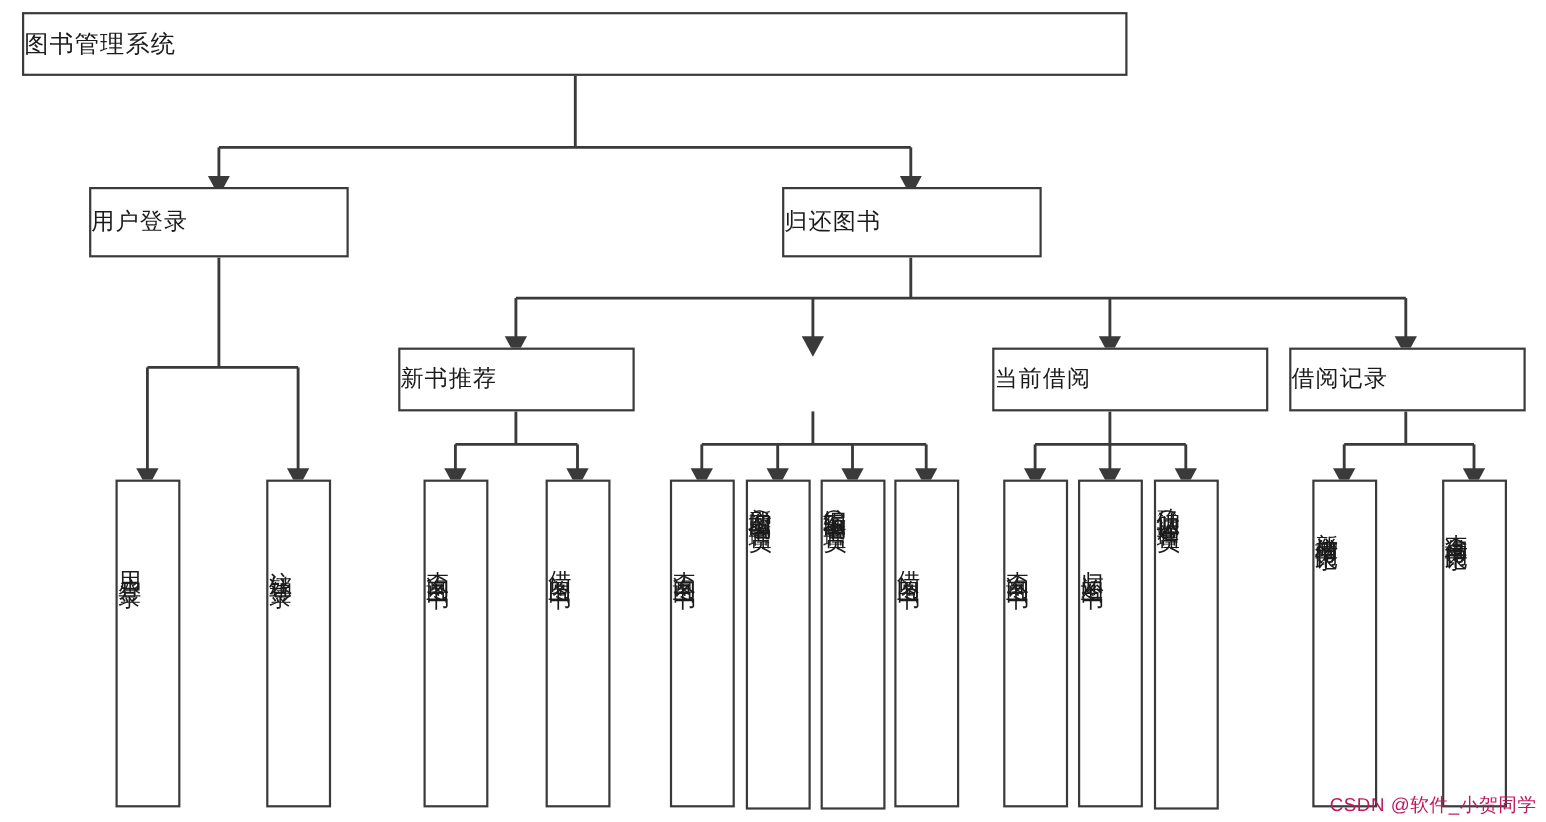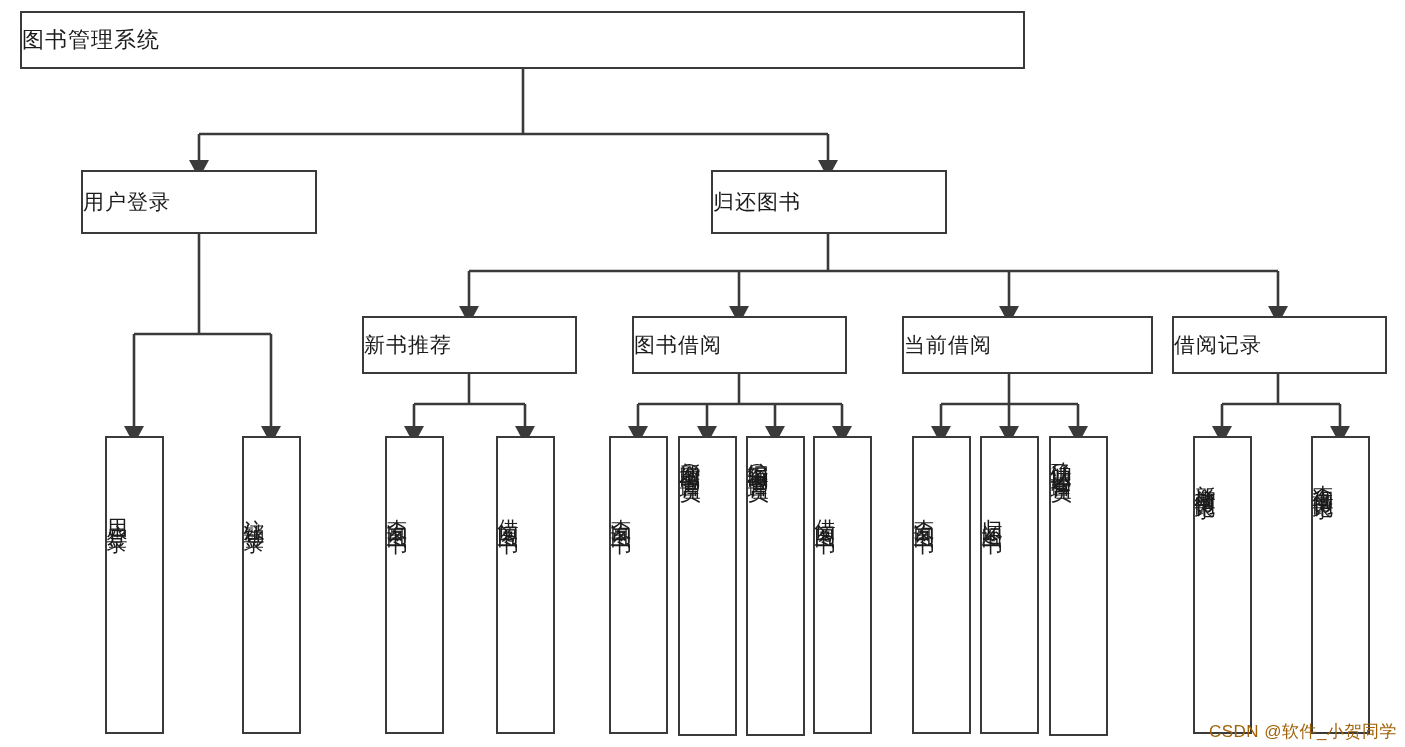--- a/index.html
+++ b/index.html
@@ -66,21 +66,21 @@
     white-space: pre-line;
   }
   .node.level-leaf.leaf-mid .node-label {
     letter-spacing: 3px;
   }
   #watermark {
     position: absolute;
     right: 8px;
     bottom: 4px;
     font-size: 17px;
-    color: #a16207;
+    color: #be185d;
     letter-spacing: 0.5px;
     white-space: nowrap;
     z-index: 5;
   }
 </style>
 </head>
 <body>
 
 <div id="diagram-canvas">
 
@@ -142,23 +142,20 @@
   <div class="node level-branch" style="left:81px; top:170px; width:236px; height:64px;">
     <span class="node-label">用户登录</span>
   </div>
   <div class="node level-branch" style="left:711px; top:170px; width:236px; height:64px;">
     <span class="node-label">归还图书</span>
   </div>
 
   <div class="node level-branch" style="left:362px; top:316px; width:215px; height:58px;">
     <span class="node-label">新书推荐</span>
   </div>
-  <div class="node level-branch" style="left:632px; top:316px; width:215px; height:58px;">
-    <span class="node-label">图书借阅</span>
-  </div>
   <div class="node level-branch" style="left:902px; top:316px; width:251px; height:58px;">
     <span class="node-label">当前借阅</span>
   </div>
   <div class="node level-branch" style="left:1172px; top:316px; width:215px; height:58px;">
     <span class="node-label">借阅记录</span>
   </div>
 
   <div class="node level-leaf" style="left:105px; top:436px; width:59px; height:298px; padding-top:64px;">
     <span class="node-label">用户登录</span>
   </div>

